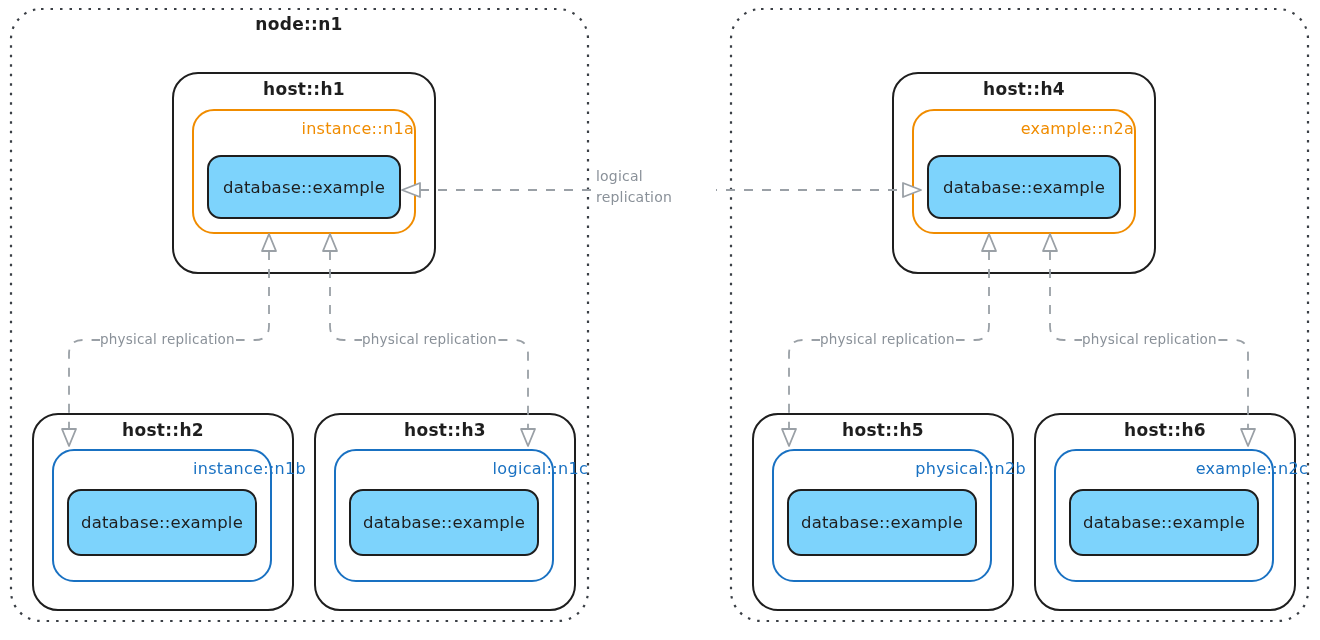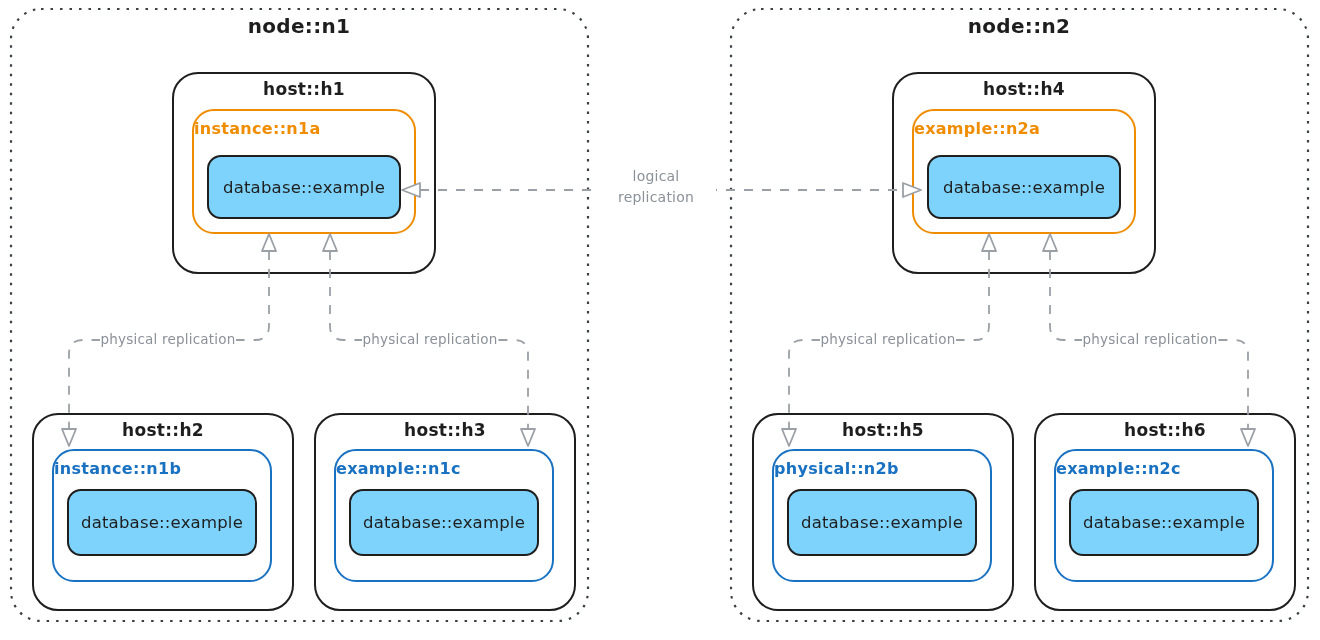--- a/index.html
+++ b/index.html
@@ -5,48 +5,48 @@
   html,body{margin:0;padding:0;background:#ffffff;}
   .canvas{
     position:relative;width:1320px;height:640px;background:#fff;overflow:hidden;
     font-family:"DejaVu Sans","Liberation Sans",sans-serif;color:#1e1e1e;
   }
   .boxlayer{position:absolute;inset:0;z-index:1;}
   .overlay{position:absolute;inset:0;z-index:2;pointer-events:none;}
   .labellayer{position:absolute;inset:0;z-index:3;pointer-events:none;}
 
   .node-label{
-    position:absolute;text-align:center;font-size:20px;font-weight:600;
+    position:absolute;text-align:center;font-size:17px;font-weight:600;
     letter-spacing:.3px;color:#1e1e1e;
   }
   .host{
     position:absolute;border:2px solid #1e1e1e;border-radius:26px;background:#fff;
   }
   .host-title{
     position:absolute;top:5px;left:0;width:100%;text-align:center;
     font-size:17px;font-weight:600;letter-spacing:.3px;
   }
   .instance{
     position:absolute;border:2px solid #f08c00;border-radius:22px;background:#fff;
   }
   .instance.standby{border-color:#1971c2;}
   .instance-title{
-    position:absolute;top:8px;left:0;width:100%;text-align:left;
-    font-size:16px;font-weight:700;letter-spacing:.3px;color:#f08c00;
+    position:absolute;top:8px;left:0;width:100%;text-align:right;
+    font-size:16px;font-weight:400;letter-spacing:.3px;color:#f08c00;
   }
-  .instance.standby .instance-title{color:#1971c2;}
+  .instance.standby .instance-title{color:#1971c2;margin-left:36px;}
   .db{
     position:absolute;border:2px solid #1e1e1e;border-radius:14px;background:#7dd3fc;
     display:flex;align-items:center;justify-content:center;
     font-size:16.5px;font-weight:500;letter-spacing:.2px;color:#1e1e1e;
   }
   .edge-label{
     position:absolute;background:#ffffff;color:#8a9199;
     font-size:13.5px;font-weight:500;letter-spacing:.2px;
-    text-align:center;line-height:17px;
+    line-height:17px;
   }
   .edge-label.two-line{line-height:21px;font-size:14px;}
 </style>
 </head>
 <body>
 
 <div class="canvas">
 
   <div class="boxlayer">
 
@@ -67,21 +67,21 @@
       <div class="instance-title">instance::n1b</div>
     </div>
     <div class="db" style="left:67px;top:489px;width:186px;height:63px;">
       <span>database::example</span>
     </div>
 
     <div class="host" style="left:314px;top:413px;width:258px;height:194px;">
       <div class="host-title">host::h3</div>
     </div>
     <div class="instance standby" style="left:334px;top:449px;width:216px;height:129px;">
-      <div class="instance-title">example::n1c</div>
+      <div class="instance-title">logical::n1c</div>
     </div>
     <div class="db" style="left:349px;top:489px;width:186px;height:63px;">
       <span>database::example</span>
     </div>
 
     <div class="host" style="left:892px;top:72px;width:260px;height:198px;">
       <div class="host-title">host::h4</div>
     </div>
     <div class="instance" style="left:912px;top:109px;width:220px;height:121px;">
       <div class="instance-title">example::n2a</div>
@@ -143,21 +143,20 @@
       <path d="M69 446 L62 429 L76 429 Z"></path>
       <path d="M528 446 L521 429 L535 429 Z"></path>
       <path d="M789 446 L782 429 L796 429 Z"></path>
       <path d="M1248 446 L1241 429 L1255 429 Z"></path>
     </g>
   </svg>
 
   <div class="labellayer">
 
     <div class="node-label" style="left:10px;top:14px;width:578px;">node::n1</div>
-    <div class="node-label" style="left:730px;top:14px;width:578px;">node::n2</div>
 
     <div class="edge-label two-line" style="left:596px;top:166px;width:120px;">
       <span>logical</span><br>
       <span>replication</span>
     </div>
 
     <div class="edge-label" style="left:100px;top:331px;width:136px;">physical replication</div>
     <div class="edge-label" style="left:362px;top:331px;width:136px;">physical replication</div>
     <div class="edge-label" style="left:820px;top:331px;width:136px;">physical replication</div>
     <div class="edge-label" style="left:1082px;top:331px;width:136px;">physical replication</div>

